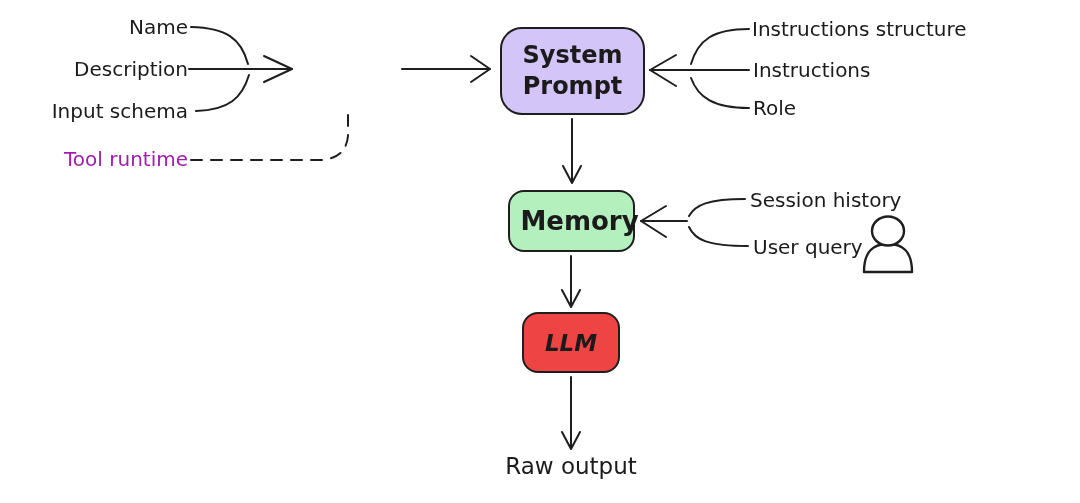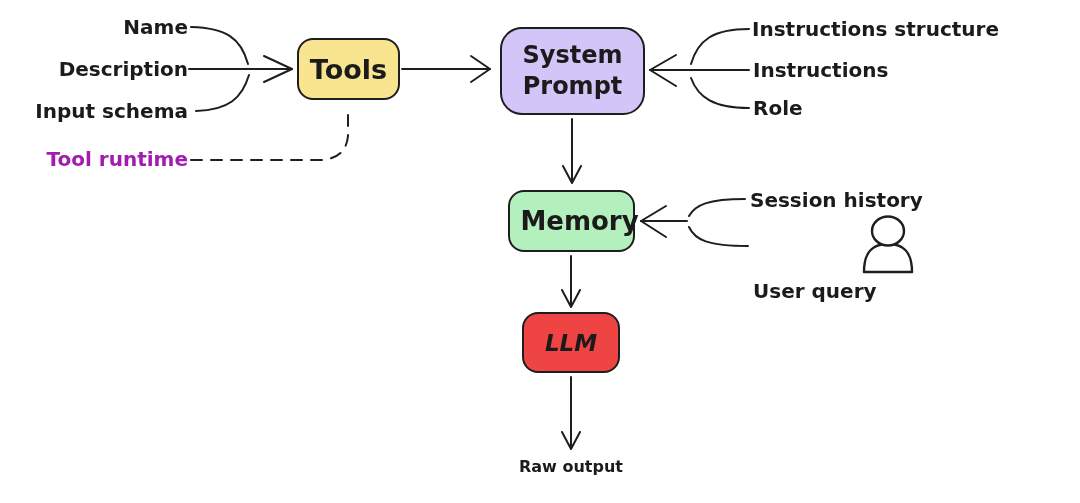--- a/index.html
+++ b/index.html
@@ -20,34 +20,34 @@
     color:#1b1b1b;
     box-sizing:border-box;
     text-align:center;
   }
   .node-tools{left:297px;top:38px;width:103px;height:62px;border-radius:16px;font-size:27px;}
   .node-system-prompt{left:500px;top:27px;width:145px;height:88px;border-radius:22px;font-size:24px;line-height:1.3;padding:0 14px;}
   .node-memory{left:508px;top:190px;width:127px;height:62px;border-radius:16px;font-size:26px;padding-left:16px;}
   .node-llm{left:522px;top:312px;width:98px;height:61px;border-radius:16px;font-size:23px;font-style:italic;}
   .lbl{
     position:absolute;
-    font-size:20px;line-height:24px;font-weight:700;
+    font-size:20px;line-height:24px;font-weight:400;
     white-space:nowrap;
   }
   .lbl-right{width:168px;left:20px;text-align:right;}
   .lbl-name{top:15px;}
   .lbl-description{top:57px;}
   .lbl-input-schema{top:99px;}
   .lbl-tool-runtime{top:147px;}
   .lbl-comm{left:752px;top:17px;}
   .lbl-instructions{left:753px;top:58px;}
   .lbl-role{left:753px;top:96px;}
   .lbl-session{left:750px;top:188px;}
-  .lbl-query{left:753px;top:235px;margin-top:44px;}
-  .lbl-raw-output{left:471px;top:453px;width:200px;text-align:center;font-size:16px;line-height:27px;}
+  .lbl-query{left:753px;top:235px;}
+  .lbl-raw-output{left:471px;top:453px;width:200px;text-align:center;font-size:23px;line-height:27px;}
 </style>
 </head>
 <body>
 
 <div class="canvas">
 
   <svg class="connectors" viewBox="0 0 1080 503" fill="none" stroke="#1e1e1e" stroke-width="2" stroke-linecap="round" stroke-linejoin="round">
 
     <g>
       <path d="M 191 27 C 226 28 241 38 248 64"></path>
@@ -93,21 +93,20 @@
       <path d="M 571 377 L 571 448"></path>
       <path d="M 562 432 L 571 449 L 580 432"></path>
     </g>
 
     <g stroke-width="2.4">
       <path d="M 864 272 C 864 251 873 244 888 244 C 903 244 912 251 912 272 Z" fill="#ffffff"></path>
       <ellipse cx="888" cy="231" rx="16" ry="14.5" fill="#ffffff"></ellipse>
     </g>
   </svg>
 
-  <div class="node node-tools" style="background-color: rgb(249, 228, 143);">Tools</div>
 
   <div class="node node-system-prompt" style="background-color: rgb(212, 197, 249);">System Prompt</div>
 
   <div class="node node-memory" style="background-color: rgb(180, 239, 190);">Memory</div>
 
   <div class="node node-llm" style="background-color: #ef4444;">LLM</div>
 
   <div class="lbl lbl-right lbl-name">Name</div>
   <div class="lbl lbl-right lbl-description">Description</div>
   <div class="lbl lbl-right lbl-input-schema">Input schema</div>

